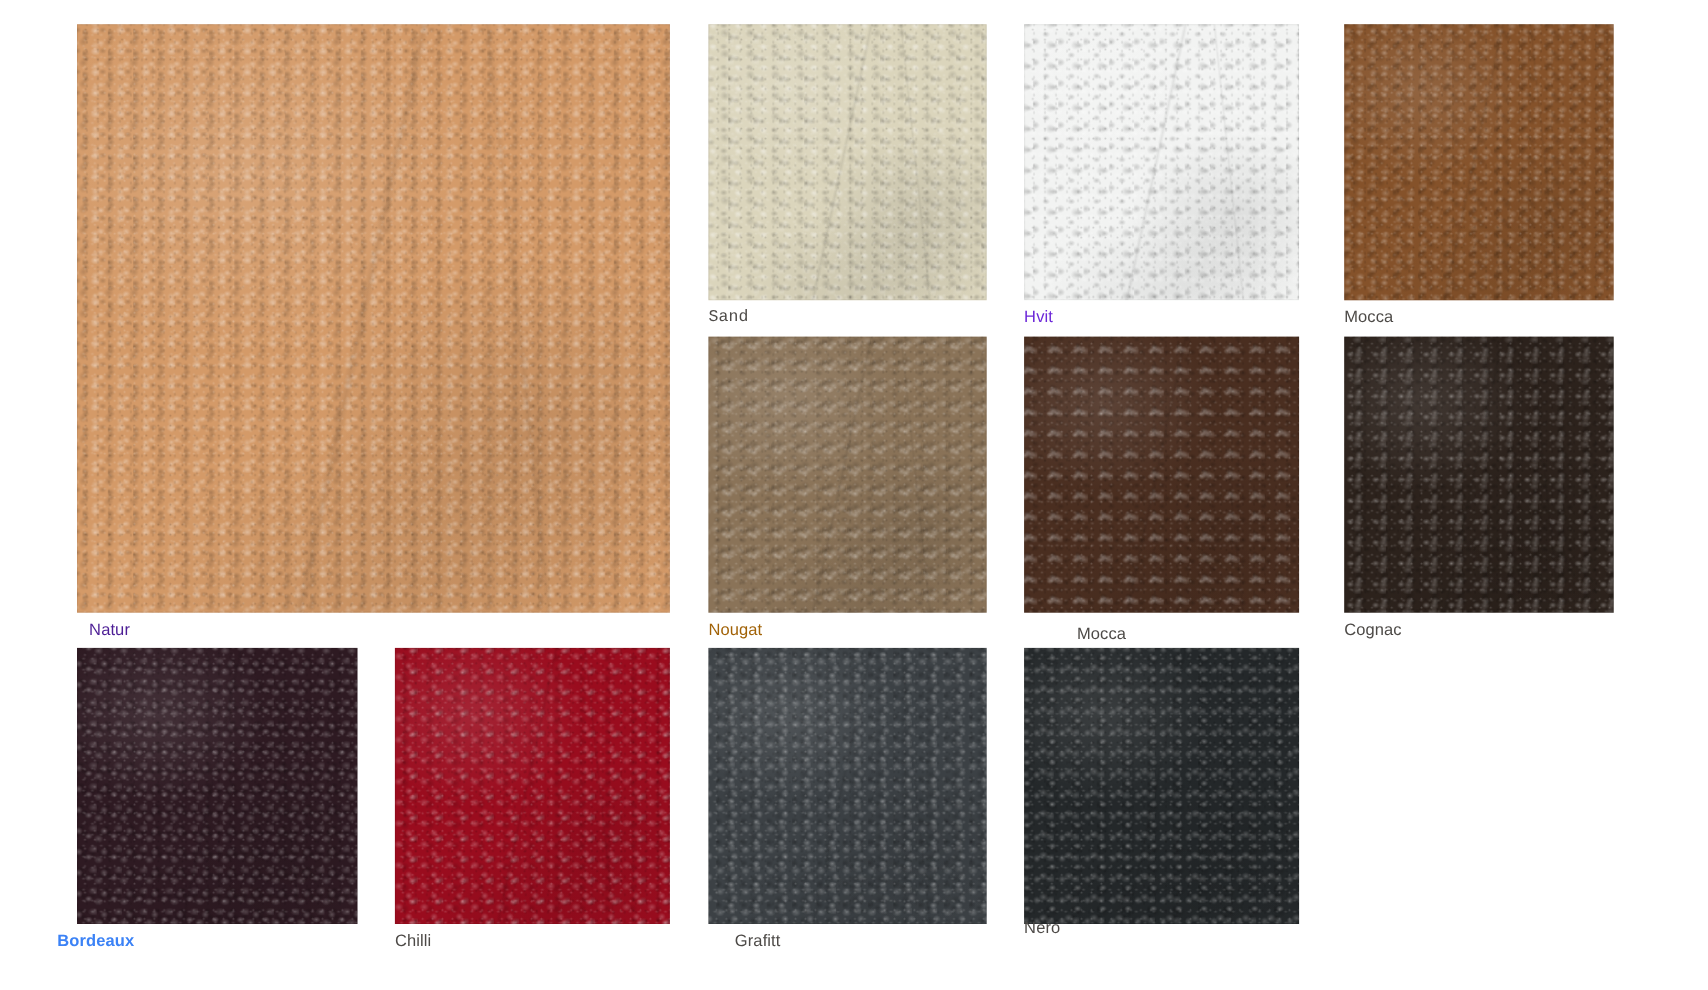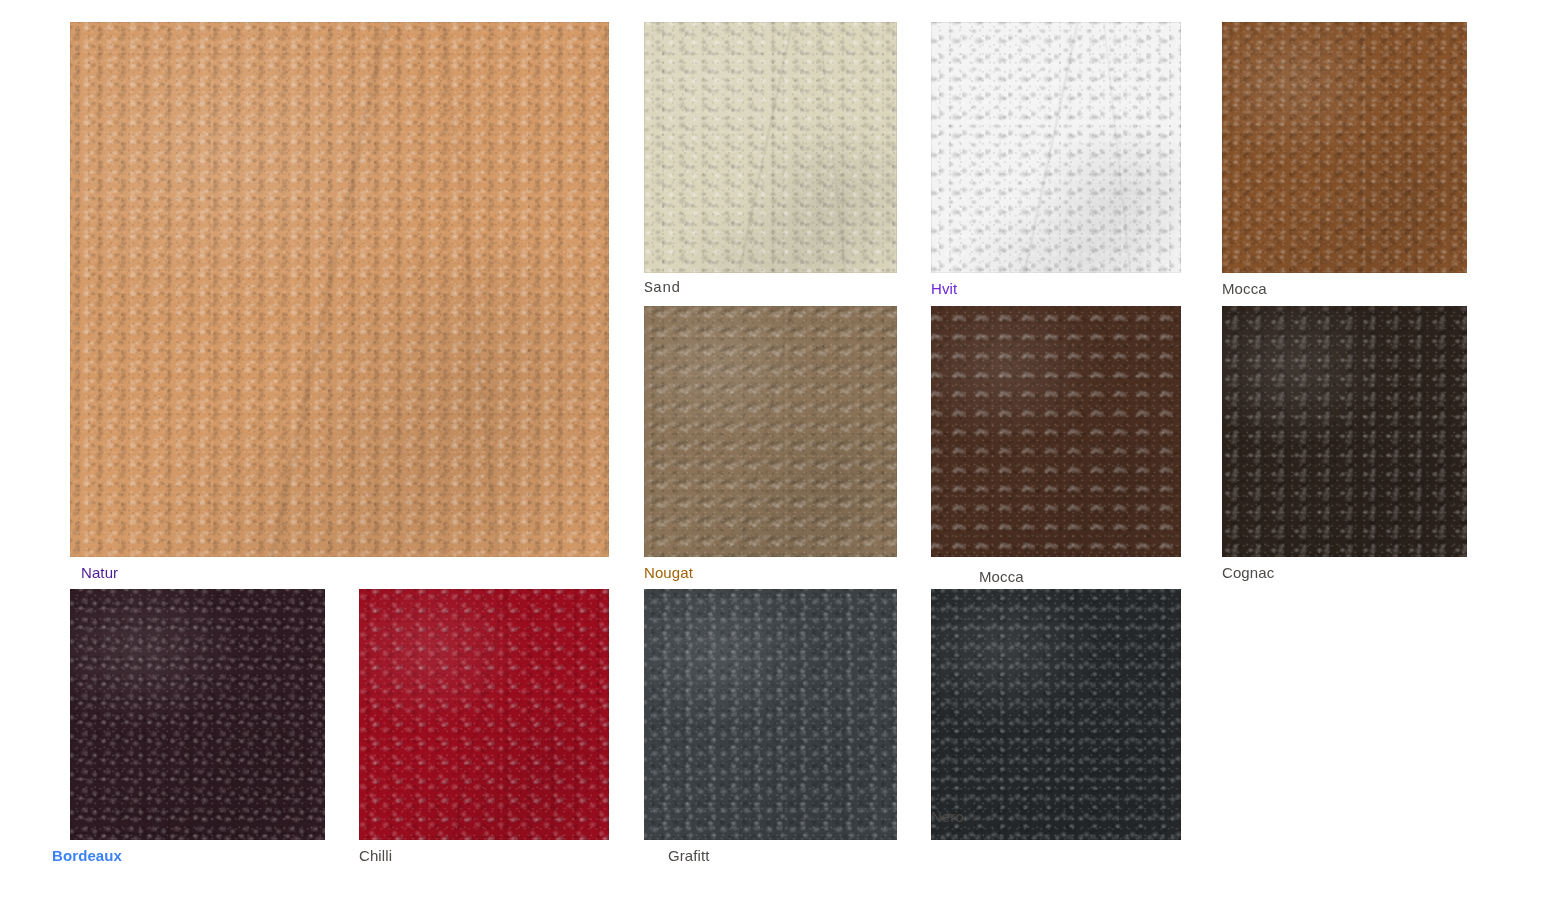--- a/index.html
+++ b/index.html
@@ -205,14 +205,14 @@
     </div>
     <div class="swatch-label" style="left: 668px; top: 847px; color: rgb(77, 74, 71);">Grafitt</div>
     <div class="swatch-cell" style="left: 931px; top: 589px; width: 250px; height: 251px;">
       <div class="swatch-chip" style="background-color: rgb(36, 40, 42);">
         <div class="grain-mottle"></div>
         <div class="grain" style="background-position: 4px 11px, 8px 16px, 8px 12px, 10px 10px, 3px 4px, 14px 3px, 3px 9px, 10px 10px;"></div>
         <div class="grain-fine"></div>
         <div class="grain-crease"></div>
       </div>
     </div>
-    <div class="swatch-label" style="left: 931px; top: 808px; color: rgb(77, 74, 71);">Nero</div>
+    <div class="swatch-label" style="left: 931px; top: 835px; color: rgb(77, 74, 71);">Nero</div>
   </div>
 
 </body></html>

